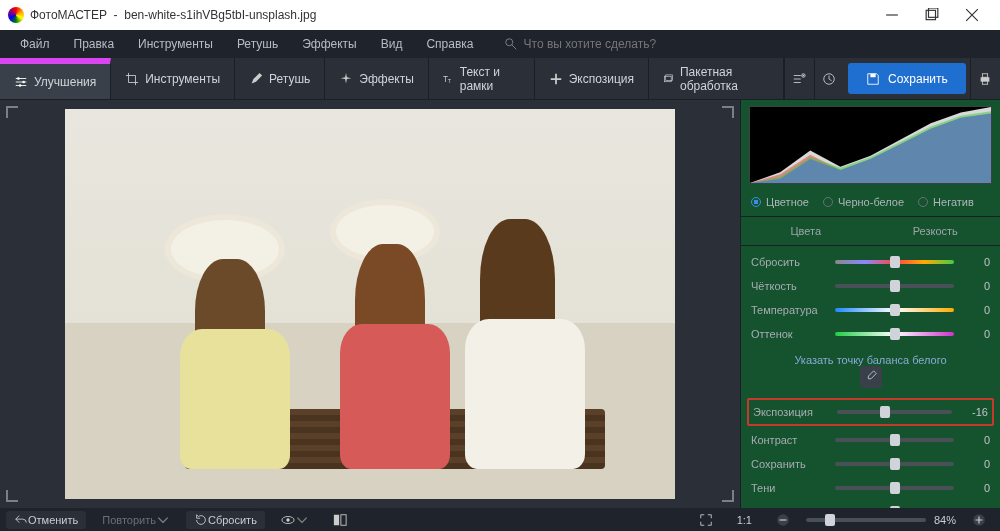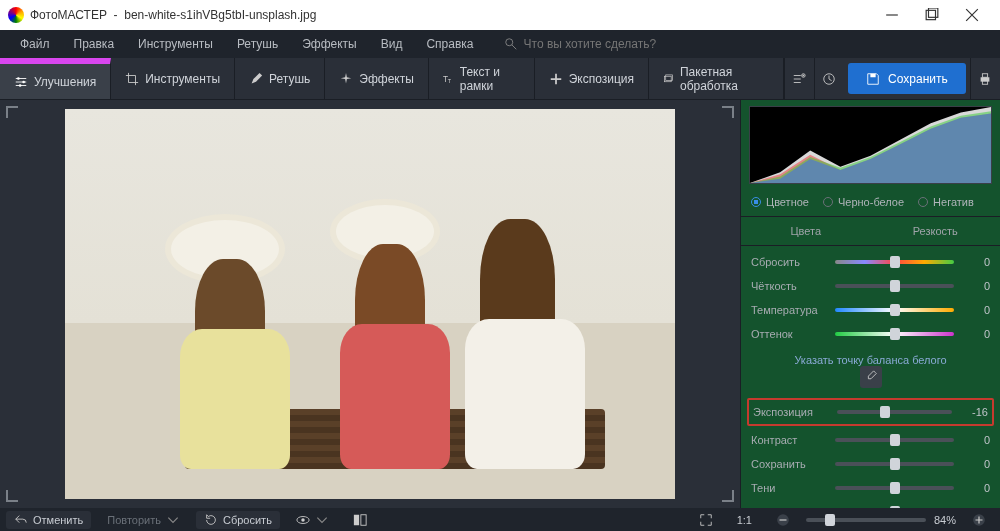--- a/index.html
+++ b/index.html
@@ -44,21 +44,21 @@
 .srow .lbl { width: 76px; color: #a8acb2; }
 .srow .track { flex: 1; height: 4px; background: #4a5058; border-radius: 2px; position: relative; margin: 0 8px; cursor: pointer; }
 .srow .track.grad-sat { background: linear-gradient(90deg,#888,#88f,#f44,#fa0,#4c4); }
 .srow .track.grad-temp { background: linear-gradient(90deg,#28f,#fff,#fa0); }
 .srow .track.grad-tint { background: linear-gradient(90deg,#2c4,#fff,#c3c); }
 .srow .thumb { position: absolute; top: -4px; width: 10px; height: 12px; background: #d0d4da; border-radius: 2px; transform: translateX(-50%); }
 .srow .val { width: 28px; text-align: right; color: #c0c4ca; }
 .srow.highlight { border: 2px solid #c63a2e; border-radius: 2px; margin: 2px 6px; padding: 4px 4px; height: 28px; }
 .srow.linkrow { color: #8aaad6; justify-content: space-between; padding: 8px 10px; height: auto; flex-direction: column; }
 .bottombar { height: 23px; background: #1f242c; display: flex; align-items: center; padding: 0 6px; gap: 8px; font-size: 11px; }
-.bbtn { display: flex; align-items: center; gap: 5px; padding: 2px 8px; background: #2a2f38; border-radius: 3px; cursor: pointer; color: #c8ccd2; }
+.bbtn { display: flex; align-items: center; padding: 2px 8px; background: #2a2f38; border-radius: 3px; cursor: pointer; color: #c8ccd2; }
 .bbtn.ghost { background: transparent; }
 .bottombar .spacer { flex: 1; }
 .zoomslider { width: 120px; height: 4px; background: #4a5058; border-radius: 2px; position: relative; }
 .zoomslider .thumb { position: absolute; top: -4px; width: 10px; height: 12px; background: #d0d4da; border-radius: 2px; left: 20%; transform: translateX(-50%); }
 .ic { width: 14px; height: 14px; display: inline-block; }
 .pipette { width: 22px; height: 22px; background: #3a4049; border-radius: 3px; display:flex; align-items:center; justify-content:center; }
 </style>
 </head>
 <body>
 

